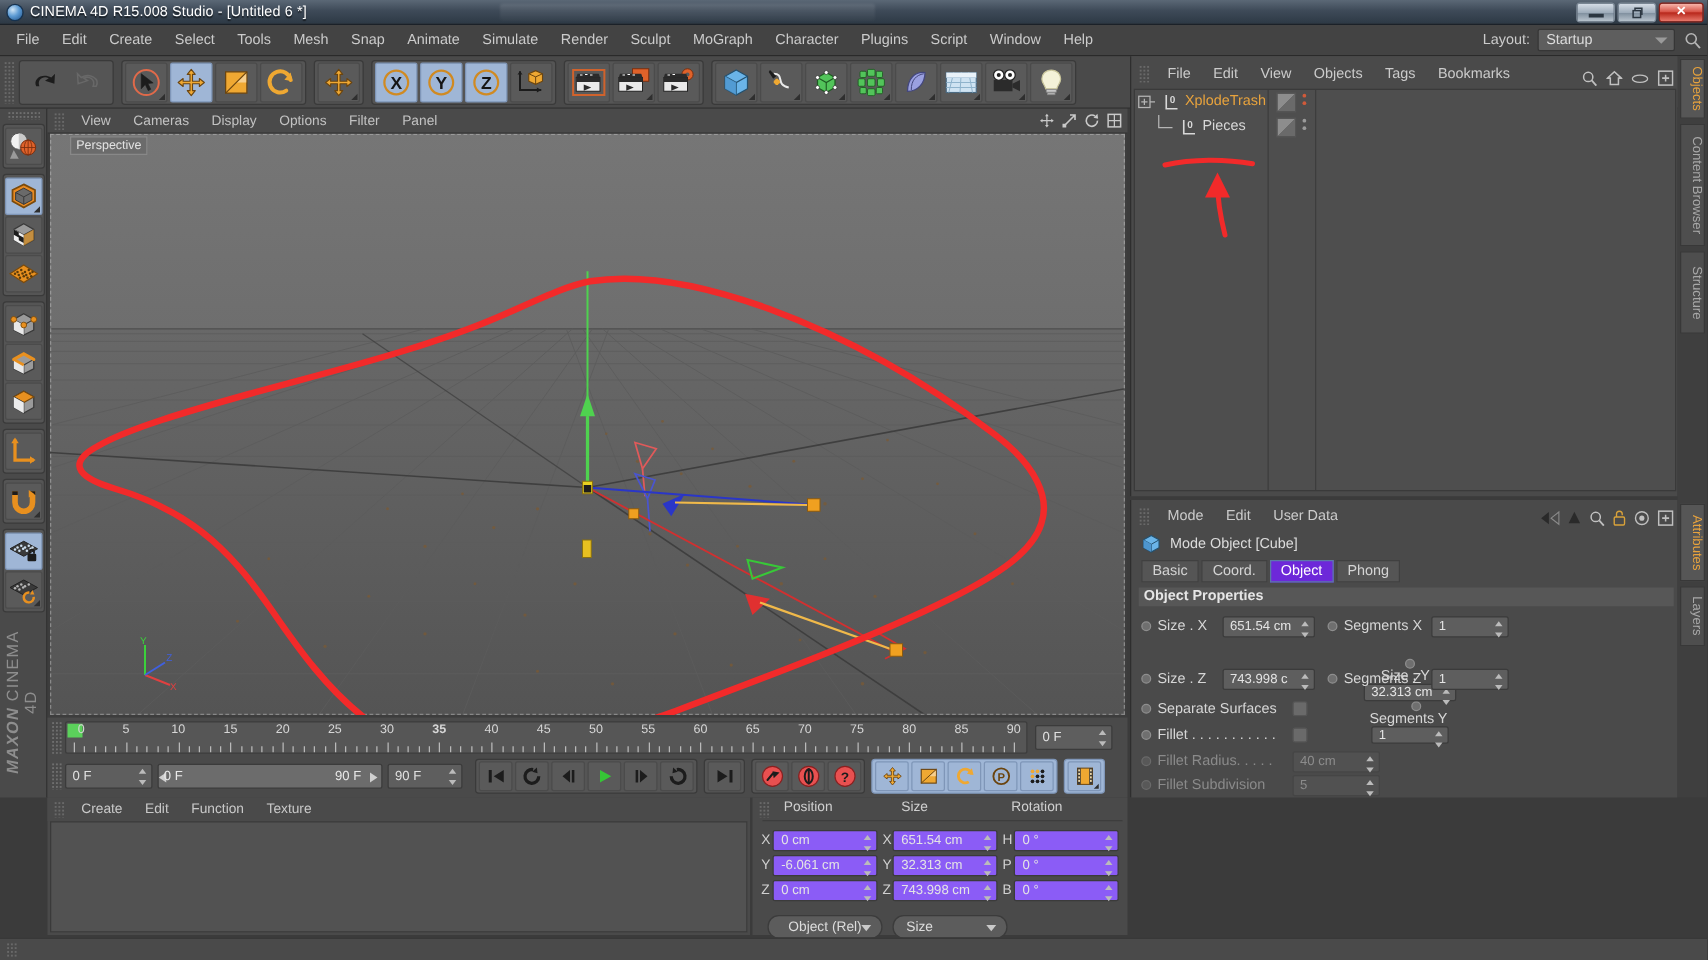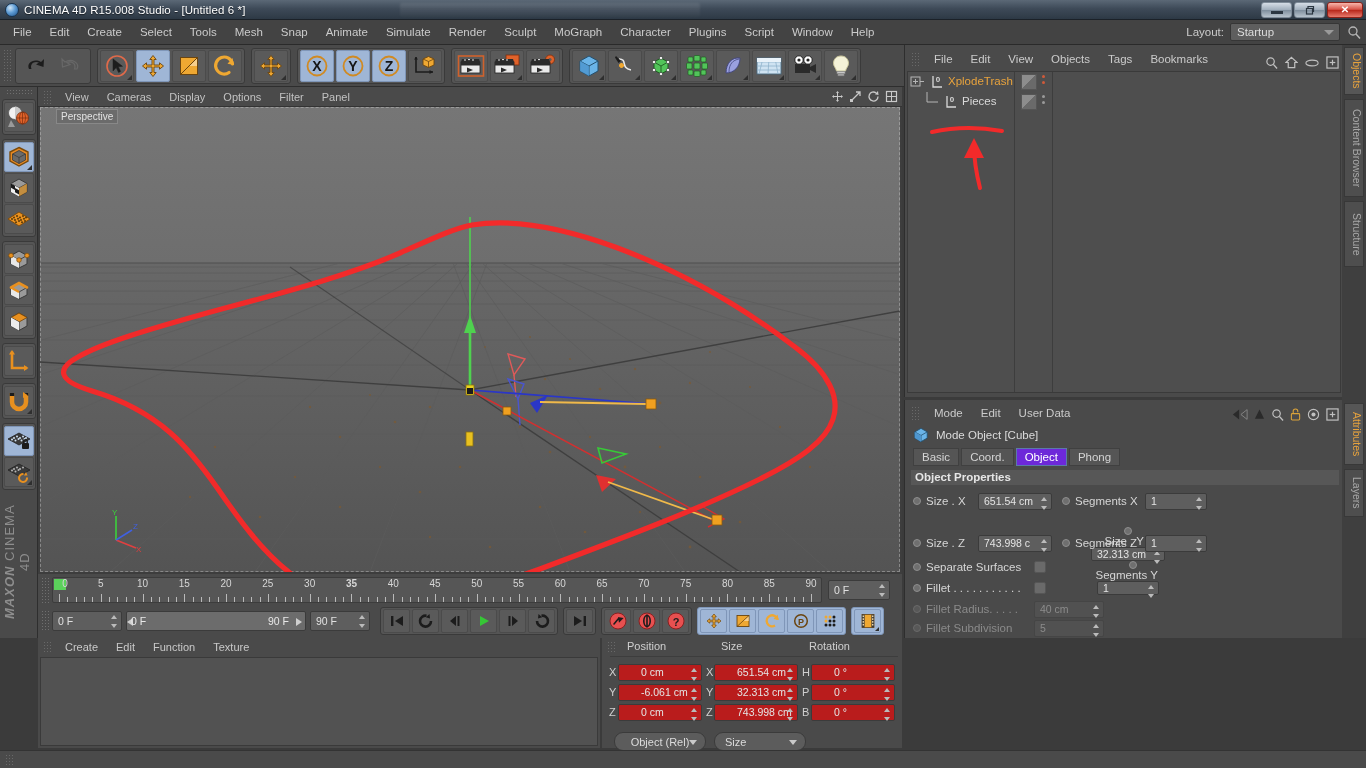--- a/index.html
+++ b/index.html
@@ -161,22 +161,22 @@
      border:1px solid #3a3a3a;}
 
   
   .coord{ position:absolute; left:602px; top:638px; width:300px; height:110px; background:#4a4a4a;}
   .cd-head{ position:absolute;left:0;top:0;width:300px;height:18px;display:flex;align-items:center;}
   .cd-head .grip{ height:13px;margin:0 4px 0 5px;}
   .cd-h{ position:absolute; font-size:11px;color:#cfcfcf; top:2px;}
   .cd-sep{ position:absolute; left:8px; top:18px; width:288px; height:1px; background:#3d3d3d;}
   .cd-row{ position:absolute; left:0; height:20px; display:flex; align-items:center;}
   .cd-ax{ width:11px; font-size:11px; color:#d0d0d0; text-align:left;}
-  .cd-inp{ height:17px; background:#b91c1c;border:1px solid #3b3b3b;border-radius:2px;
-     font-size:10.5px;color:#e4e4e4; display:flex;align-items:center;padding-left:22px;position:relative;}
+  .cd-inp{ height:17px; background:#8b5cf6;border:1px solid #3b3b3b;border-radius:2px;
+     font-size:10.5px;color:#e4e4e4; display:flex;align-items:center;padding-left:6px;position:relative;}
   .cd-drop{ height:19px;background:#5c5c5c;border:1px solid #3b3b3b;border-radius:9px;
      font-size:11px;color:#dcdcdc;display:flex;align-items:center;justify-content:center;position:relative;}
   .cd-drop .caret{ position:absolute;right:8px;top:7px;width:0;height:0;
      border-left:4.5px solid transparent;border-right:4.5px solid transparent;border-top:5px solid #c9c9c9;}
   .cd-apply{ height:19px;background:#5c5c5c;border:1px solid #3b3b3b;border-radius:9px;
      font-size:11px;color:#dcdcdc;display:flex;align-items:center;justify-content:center;}
 
   
   .objman{ position:absolute; left:904px; top:45px; width:438px; height:352px; background:#4a4a4a;
      border-left:1px solid #2e2e2e;}

